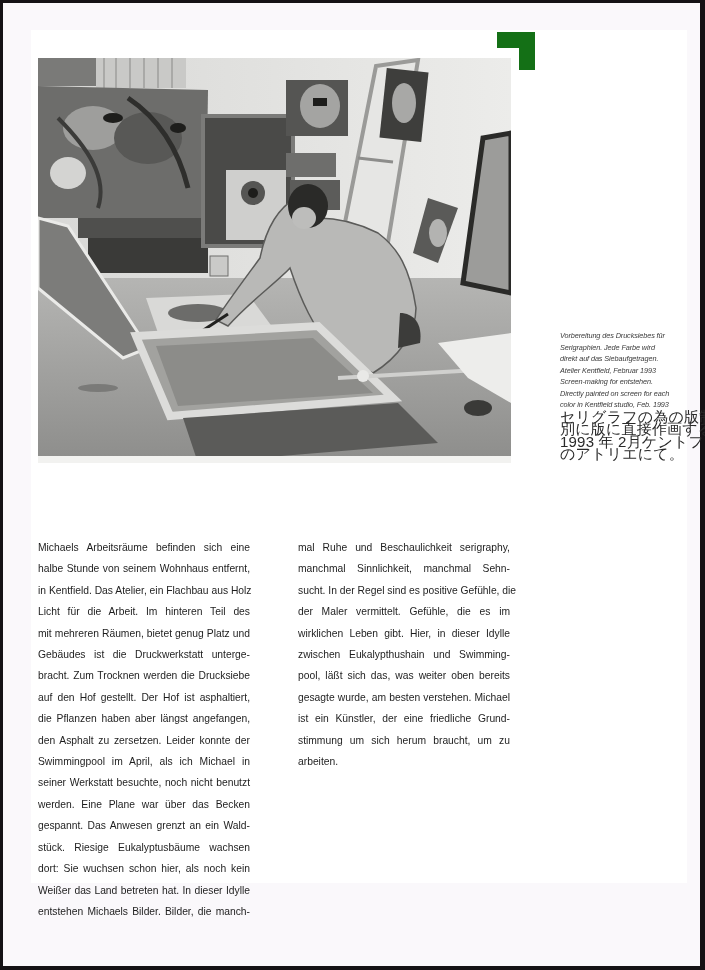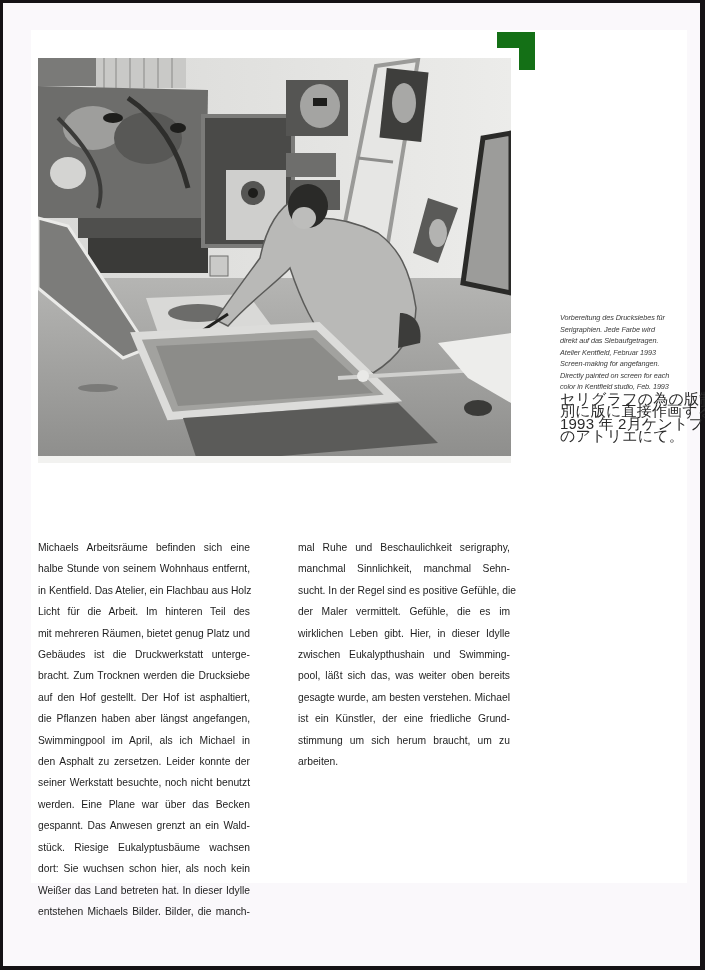--- a/index.html
+++ b/index.html
@@ -19,21 +19,21 @@
   .corner-mark {
     position: absolute; left: 497px; top: 32px; width: 38px; height: 38px;
   }
   .corner-mark svg { display:block; }
   .photo {
     position: absolute; left: 38px; top: 58px; width: 473px; height: 405px;
     overflow: hidden; background: #8a8a8a;
   }
   .photo svg { display:block; }
   .caption {
-    position: absolute; left: 560px; top: 312px; width: 140px;
+    position: absolute; left: 560px; top: 330px; width: 140px;
     font-size: 7.3px; line-height: 11.5px; color: #3a3a3a; font-style: italic;
     letter-spacing: -0.1px;
   }
   .caption .jp { font-style: normal; font-size: 15px; line-height: 12.5px; color:#2a2a2a; letter-spacing: 0.2px;}
   .caption div { white-space: nowrap; }
   .col {
     position: absolute; top: 489px; width: 212px;
     font-size: 10.3px; line-height: 21.4px; color: #1d1d1d; margin-top: 48px;
   }
   .col div { white-space: nowrap; text-align: justify; text-align-last: justify; }
@@ -144,41 +144,41 @@
 
     <rect x="0" y="398" width="473" height="7" fill="#f2f2f0"></rect>
   </svg>
 </div>
 
 <div class="caption">
   <div>Vorbereitung des Drucksiebes für</div>
   <div>Serigraphien. Jede Farbe wird</div>
   <div>direkt auf das Siebaufgetragen.</div>
   <div>Atelier Kentfield, Februar 1993</div>
-  <div>Screen-making for angefangen.</div>
+  <div>Screen-making for entstehen.</div>
   <div>Directly painted on screen for each</div>
   <div>color in Kentfield studio, Feb. 1993</div>
   <div class="jp">セリグラフの為の版制作。色</div>
   <div class="jp">別に版に直接作画する。</div>
   <div class="jp">1993 年 2月ケントフィールド</div>
   <div class="jp">のアトリエにて。</div>
 </div>
 
 <div class="col col-left">
   <div>Michaels Arbeitsräume befinden sich eine</div>
   <div>halbe Stunde von seinem Wohnhaus entfernt,</div>
   <div>in Kentfield. Das Atelier, ein Flachbau aus Holz</div>
   <div>Licht für die Arbeit. Im hinteren Teil des</div>
   <div>mit mehreren Räumen, bietet genug Platz und</div>
   <div>Gebäudes ist die Druckwerkstatt unterge-</div>
   <div>bracht. Zum Trocknen werden die Drucksiebe</div>
   <div>auf den Hof gestellt. Der Hof ist asphaltiert,</div>
   <div>die Pflanzen haben aber längst angefangen,</div>
+  <div>den Asphalt zu zersetzen. Leider konnte der</div>
   <div>Swimmingpool im April, als ich Michael in</div>
-  <div>den Asphalt zu zersetzen. Leider konnte der</div>
   <div>seiner Werkstatt besuchte, noch nicht benutzt</div>
   <div>werden. Eine Plane war über das Becken</div>
   <div>gespannt. Das Anwesen grenzt an ein Wald-</div>
   <div>stück. Riesige Eukalyptusbäume wachsen</div>
   <div>dort: Sie wuchsen schon hier, als noch kein</div>
   <div>Weißer das Land betreten hat. In dieser Idylle</div>
   <div>entstehen Michaels Bilder. Bilder, die manch-</div>
 </div>
 
 <div class="col col-right">

